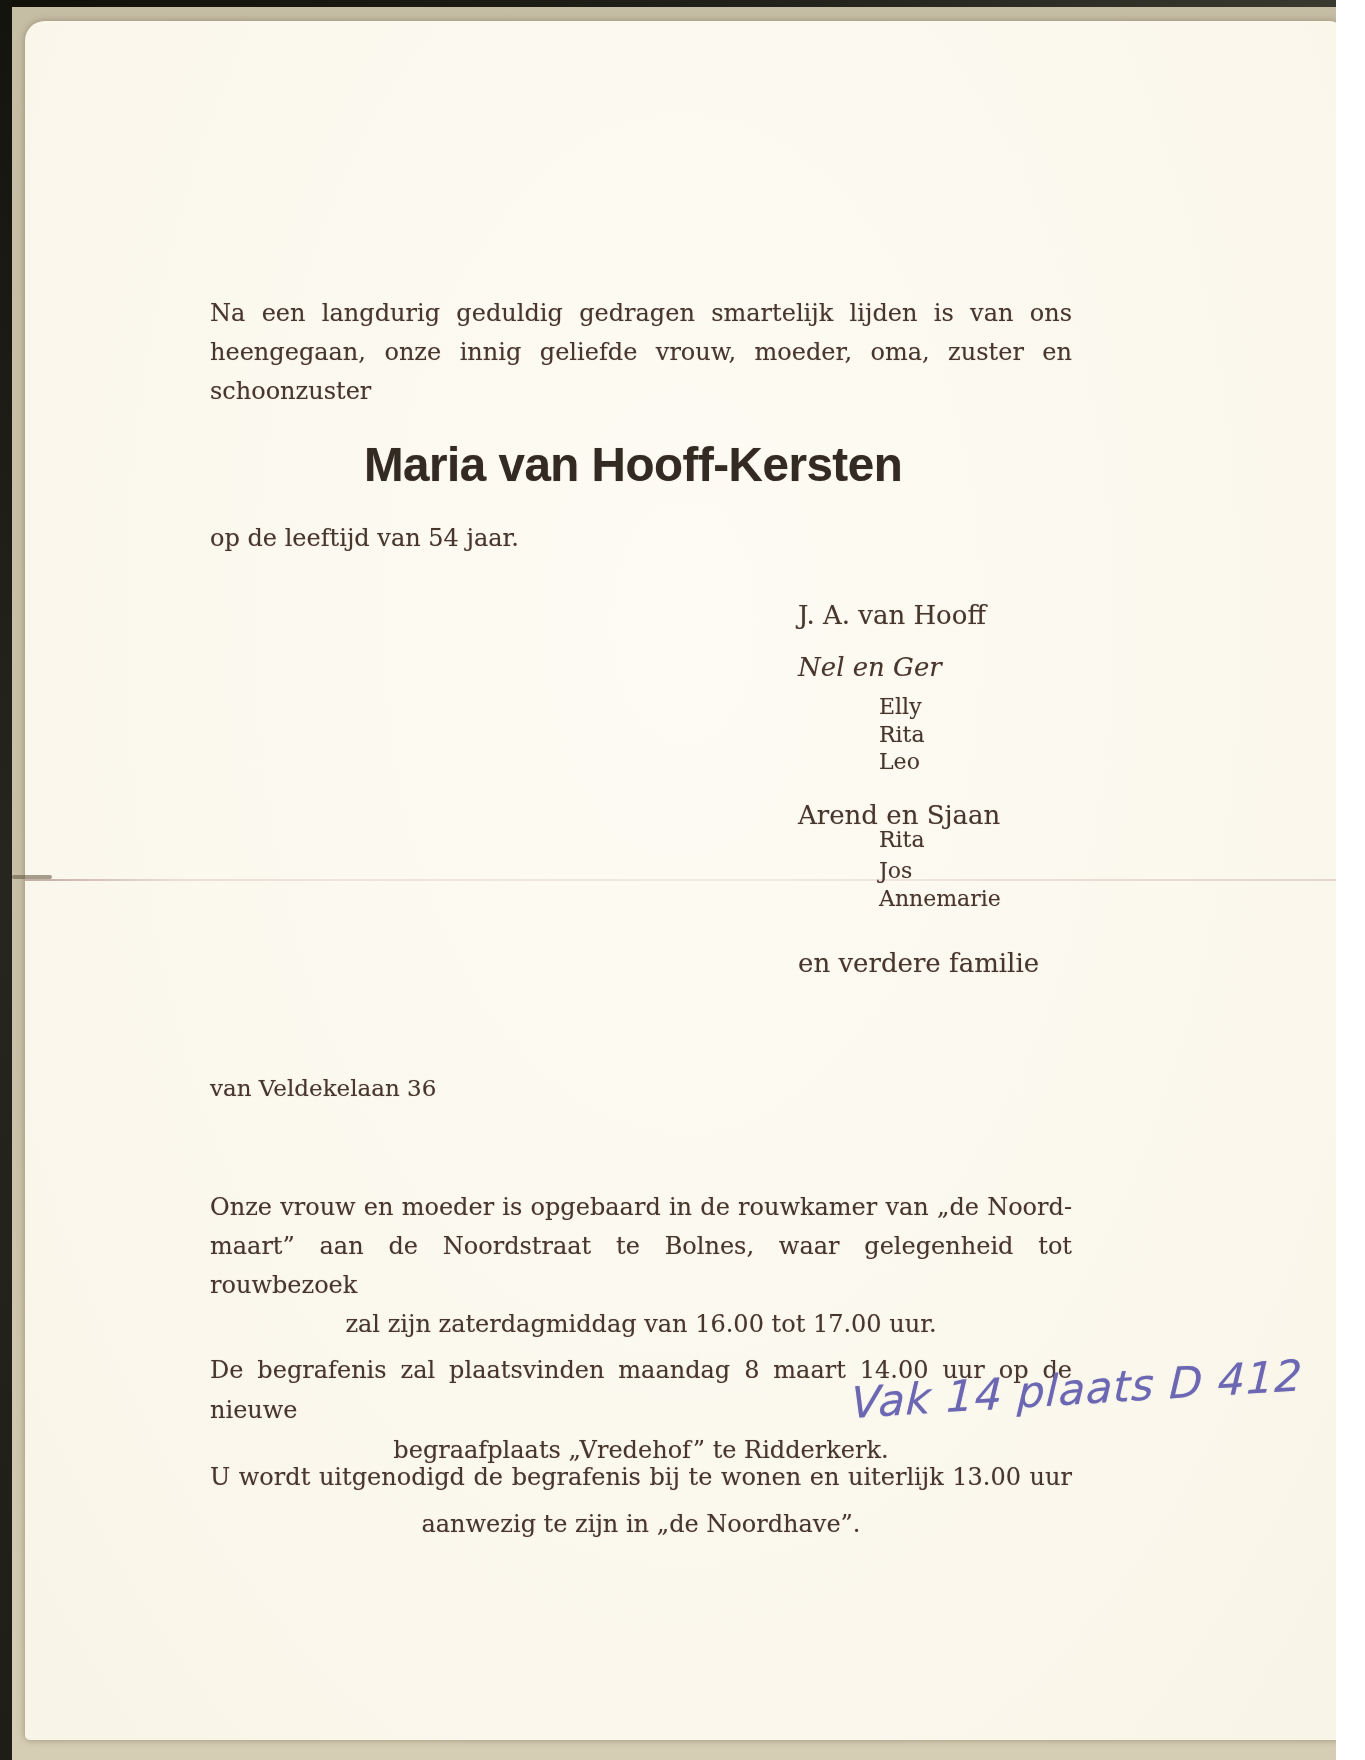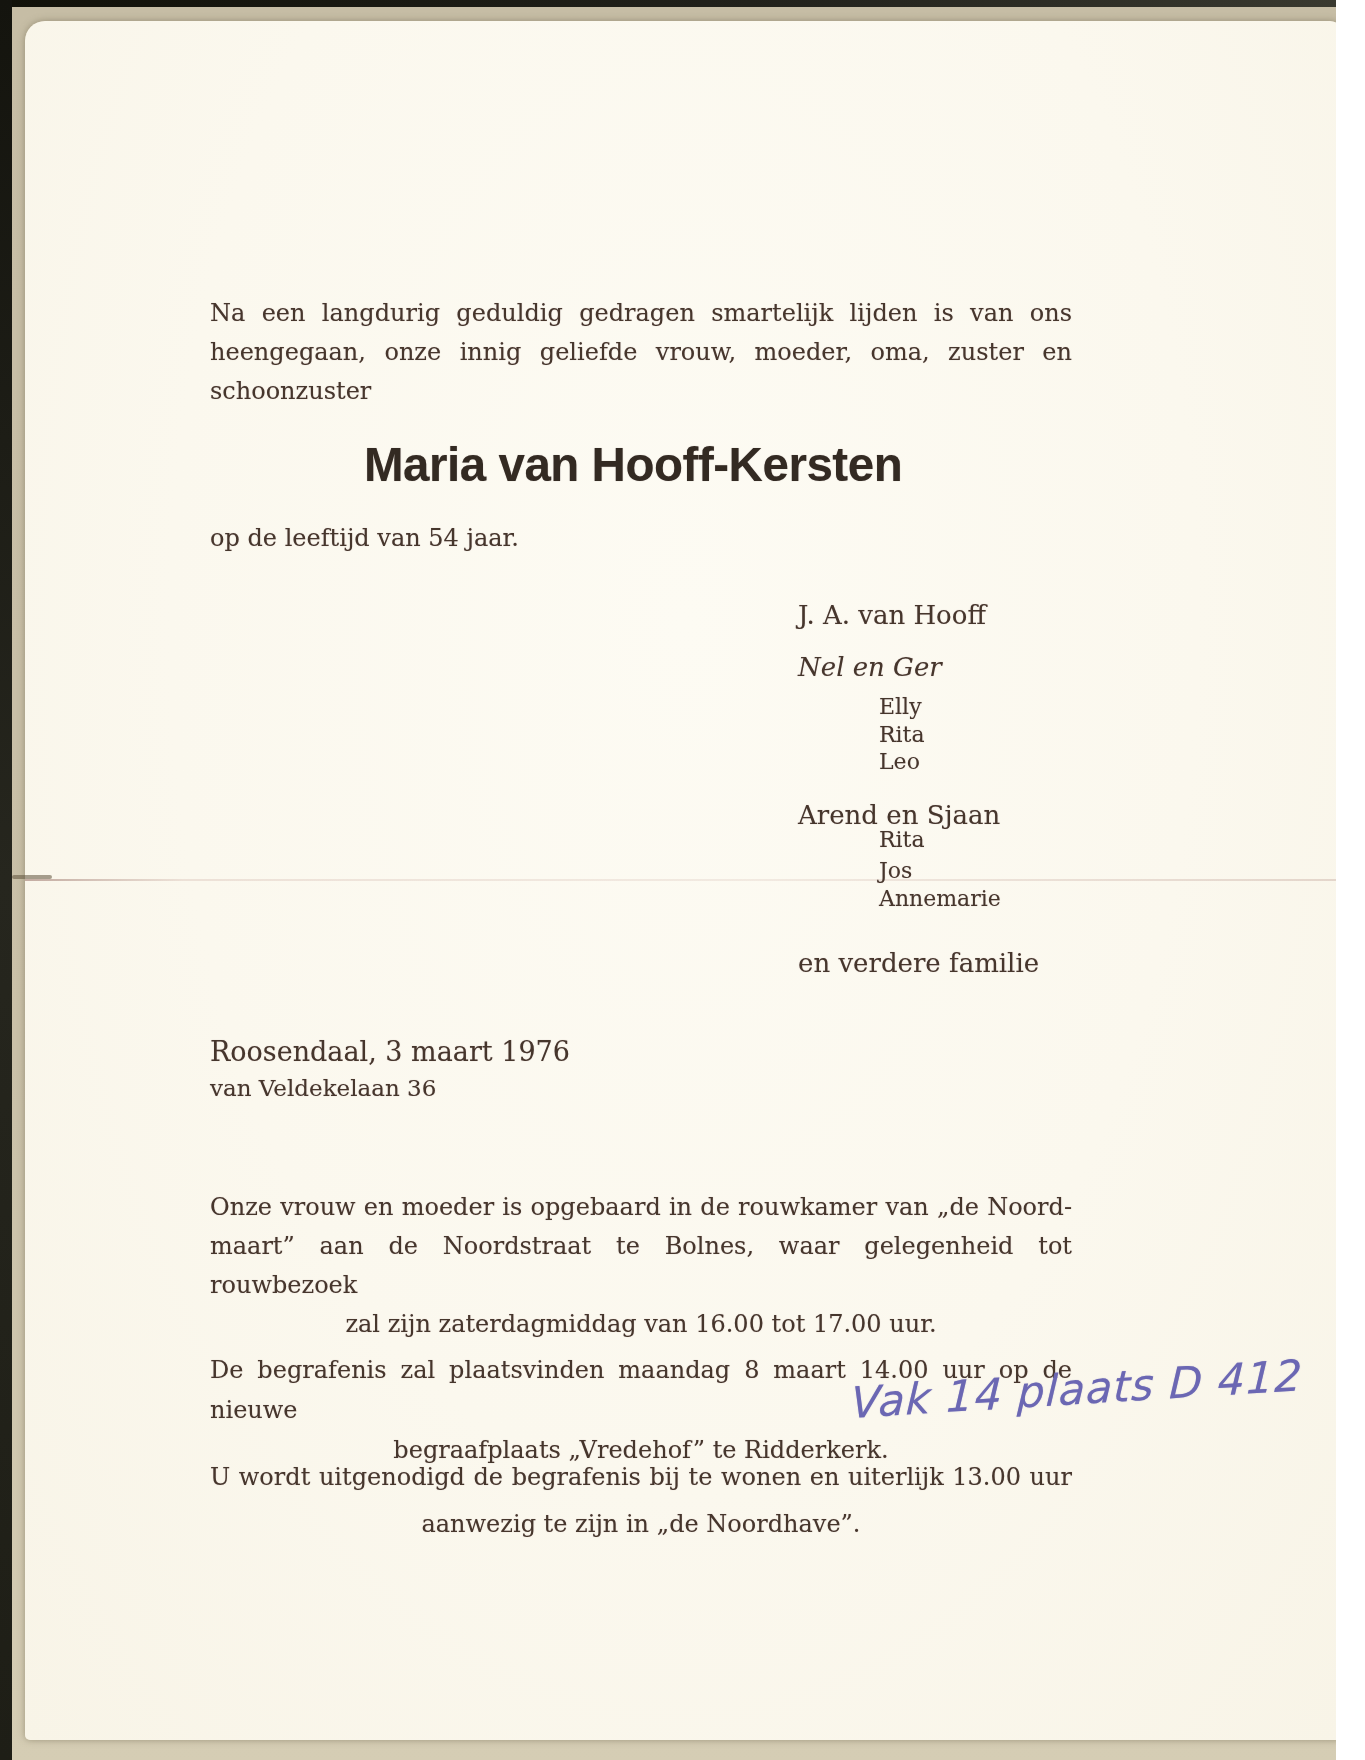--- a/index.html
+++ b/index.html
@@ -111,21 +111,20 @@
   <div class="txt mourner child m-child1b">Rita</div>
   <div class="txt mourner child m-child1c">Leo</div>
 
   <div class="txt mourner m-heads2">Arend en Sjaan</div>
   <div class="txt mourner child m-child2a">Rita</div>
   <div class="txt mourner child m-child2b">Jos</div>
   <div class="txt mourner child m-child2c">Annemarie</div>
 
   <div class="txt mourner m-closing">en verdere familie</div>
 
-  <div class="txt place-date">Roosendaal, 3 maart 1976</div>
   <div class="txt address">van Veldekelaan 36</div>
 
   <div class="txt block viewing">
     <span class="line">Onze vrouw en moeder is opgebaard in de rouwkamer van „de Noord-</span>
     <span class="line">maart” aan de Noordstraat te Bolnes, waar gelegenheid tot rouwbezoek</span>
     <span class="line center">zal zijn zaterdagmiddag van 16.00 tot 17.00 uur.</span>
   </div>
 
   <div class="txt block funeral">
     <span class="line">De begrafenis zal plaatsvinden maandag 8 maart 14.00 uur op de nieuwe</span>

